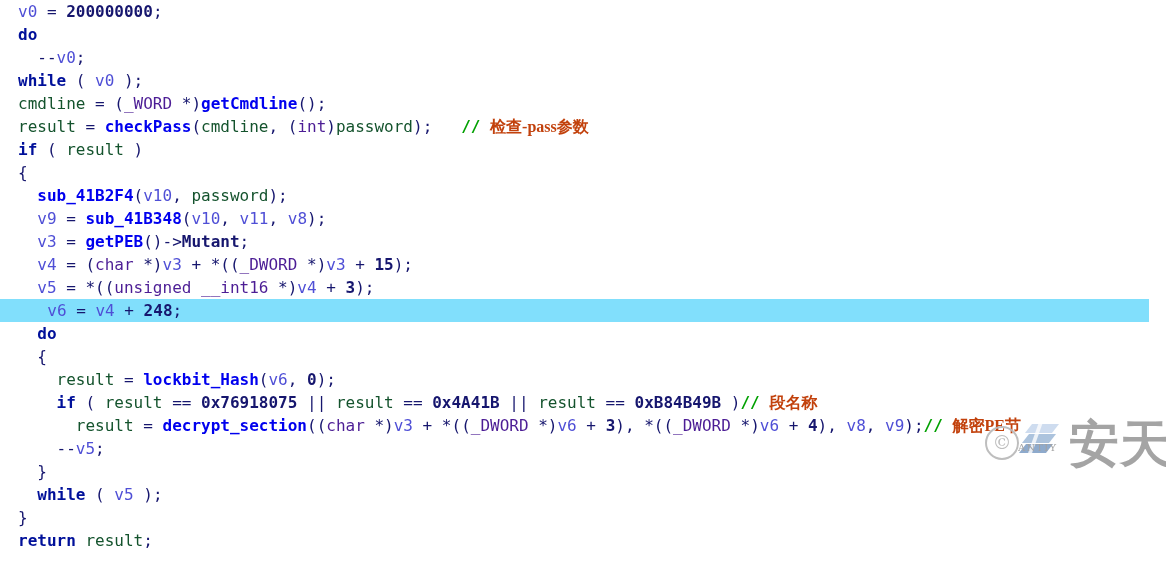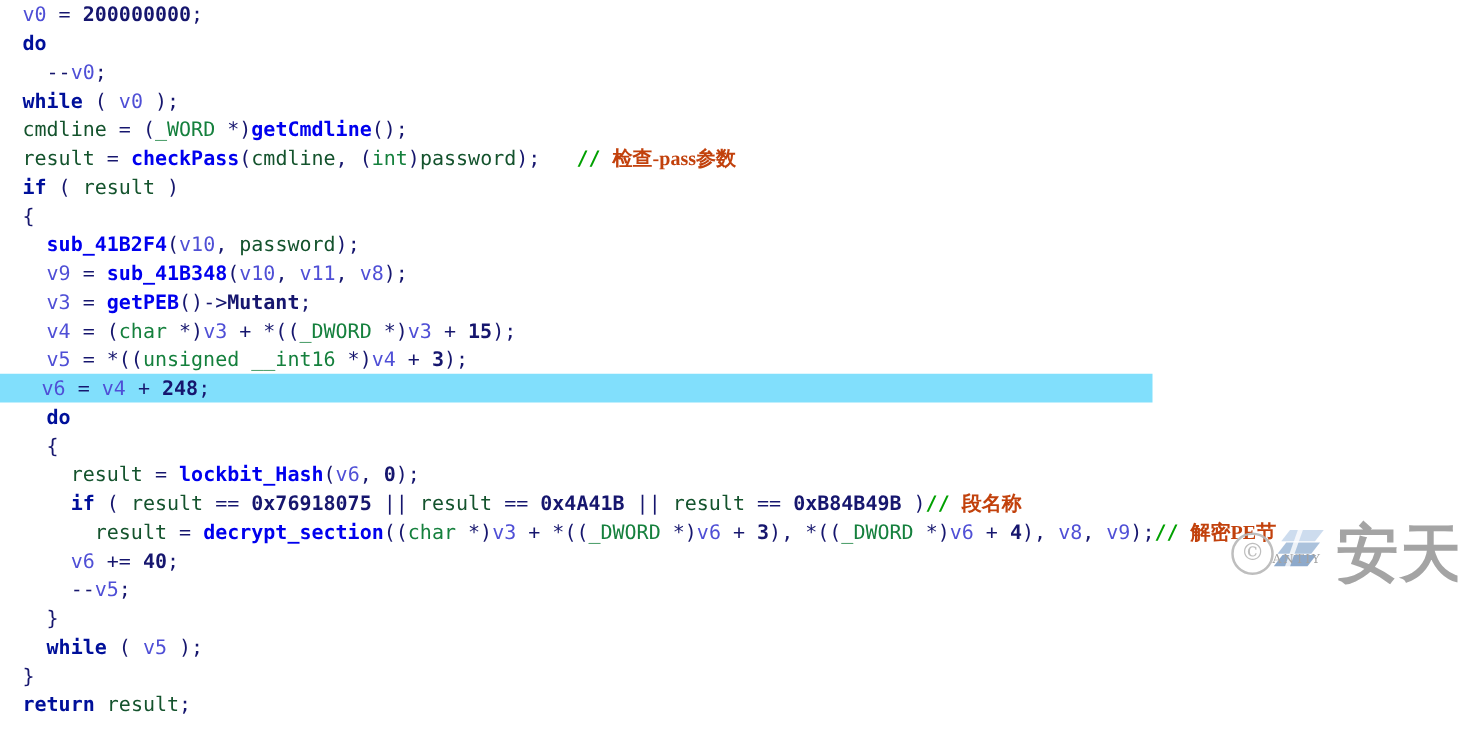--- a/index.html
+++ b/index.html
@@ -29,33 +29,33 @@
     white-space: pre;
     font-size: 16px;
     font-family: "DejaVu Sans Mono", "Liberation Mono", monospace;
     letter-spacing: 0px;
     color: #00007f;
     padding-left: 18px;
     box-sizing: border-box;
   }
   .code-line.highlighted {
     background: #81dffc;
-    padding-left: 14px;
+    padding-left: 28px;
     margin-left: 0;
-    width: 922px;
+    width: 1149px;
   }
 
   
   .t-plain    { color: #16166e; }          
   .t-kw       { color: #00109a; font-weight: bold; }  
   .t-var      { color: #4f4fd6; }          
   .t-lvar     { color: #14532d; }          
   .t-func     { color: #0000ee; font-weight: bold; text-align: center; }  
   .t-num      { color: #16166e; font-weight: bold; }  
-  .t-type     { color: #15803d; }          
+  .t-type     { color: #4c1d95; }          
   .t-mem      { color: #16166e; font-weight: bold; }  
   .t-cmt      { color: #00a000; font-weight: bold; }  
   .t-cmt-cjk  { color: #c2410c; font-weight: bold; font-family: Liberation Serif, serif; }
 
   
   #watermark {
     position: absolute;
     left: 985px;
     top: 418px;
     width: 181px;
@@ -124,21 +124,20 @@
       <div class="code-line"><span>  </span><span class="t-var">v9</span><span class="t-plain"> = </span><span class="t-func">sub_41B348</span><span class="t-plain">(</span><span class="t-var">v10</span><span class="t-plain">, </span><span class="t-var">v11</span><span class="t-plain">, </span><span class="t-var">v8</span><span class="t-plain">);</span></div>
       <div class="code-line"><span>  </span><span class="t-var">v3</span><span class="t-plain"> = </span><span class="t-func">getPEB</span><span class="t-plain">()-&gt;</span><span class="t-mem">Mutant</span><span class="t-plain">;</span></div>
       <div class="code-line"><span>  </span><span class="t-var">v4</span><span class="t-plain"> = (</span><span class="t-type">char</span><span class="t-plain"> *)</span><span class="t-var">v3</span><span class="t-plain"> + *((</span><span class="t-type">_DWORD</span><span class="t-plain"> *)</span><span class="t-var">v3</span><span class="t-plain"> + </span><span class="t-num">15</span><span class="t-plain">);</span></div>
       <div class="code-line"><span>  </span><span class="t-var">v5</span><span class="t-plain"> = *((</span><span class="t-type">unsigned __int16</span><span class="t-plain"> *)</span><span class="t-var">v4</span><span class="t-plain"> + </span><span class="t-num">3</span><span class="t-plain">);</span></div>
       <div class="code-line highlighted"><span>  </span><span class="t-var">v6</span><span class="t-plain"> = </span><span class="t-var">v4</span><span class="t-plain"> + </span><span class="t-num">248</span><span class="t-plain">;</span></div>
       <div class="code-line"><span>  </span><span class="t-kw">do</span></div>
       <div class="code-line"><span>  </span><span class="t-plain">{</span></div>
       <div class="code-line"><span>    </span><span class="t-lvar">result</span><span class="t-plain"> = </span><span class="t-func">lockbit_Hash</span><span class="t-plain">(</span><span class="t-var">v6</span><span class="t-plain">, </span><span class="t-num">0</span><span class="t-plain">);</span></div>
       <div class="code-line"><span>    </span><span class="t-kw">if</span><span class="t-plain"> ( </span><span class="t-lvar">result</span><span class="t-plain"> == </span><span class="t-num">0x76918075</span><span class="t-plain"> || </span><span class="t-lvar">result</span><span class="t-plain"> == </span><span class="t-num">0x4A41B</span><span class="t-plain"> || </span><span class="t-lvar">result</span><span class="t-plain"> == </span><span class="t-num">0xB84B49B</span><span class="t-plain"> )</span><span class="t-cmt">// </span><span class="t-cmt-cjk">段名称</span></div>
       <div class="code-line"><span>      </span><span class="t-lvar">result</span><span class="t-plain"> = </span><span class="t-func">decrypt_section</span><span class="t-plain">((</span><span class="t-type">char</span><span class="t-plain"> *)</span><span class="t-var">v3</span><span class="t-plain"> + *((</span><span class="t-type">_DWORD</span><span class="t-plain"> *)</span><span class="t-var">v6</span><span class="t-plain"> + </span><span class="t-num">3</span><span class="t-plain">), *((</span><span class="t-type">_DWORD</span><span class="t-plain"> *)</span><span class="t-var">v6</span><span class="t-plain"> + </span><span class="t-num">4</span><span class="t-plain">), </span><span class="t-var">v8</span><span class="t-plain">, </span><span class="t-var">v9</span><span class="t-plain">);</span><span class="t-cmt">// </span><span class="t-cmt-cjk">解密PE节</span></div>
-      <div class="code-line"><span>    </span><span class="t-var">v6</span><span class="t-plain"> += </span><span class="t-num">40</span><span class="t-plain">;</span></div>
       <div class="code-line"><span>    </span><span class="t-plain">--</span><span class="t-var">v5</span><span class="t-plain">;</span></div>
       <div class="code-line"><span>  </span><span class="t-plain">}</span></div>
       <div class="code-line"><span>  </span><span class="t-kw">while</span><span class="t-plain"> ( </span><span class="t-var">v5</span><span class="t-plain"> );</span></div>
       <div class="code-line"><span></span><span class="t-plain">}</span></div>
       <div class="code-line"><span></span><span class="t-kw">return</span><span class="t-plain"> </span><span class="t-lvar">result</span><span class="t-plain">;</span></div>
     </div>
 
   <div id="watermark">
     <div id="wm-copy">©</div>
     <svg id="wm-mark" viewBox="0 0 46 34">

